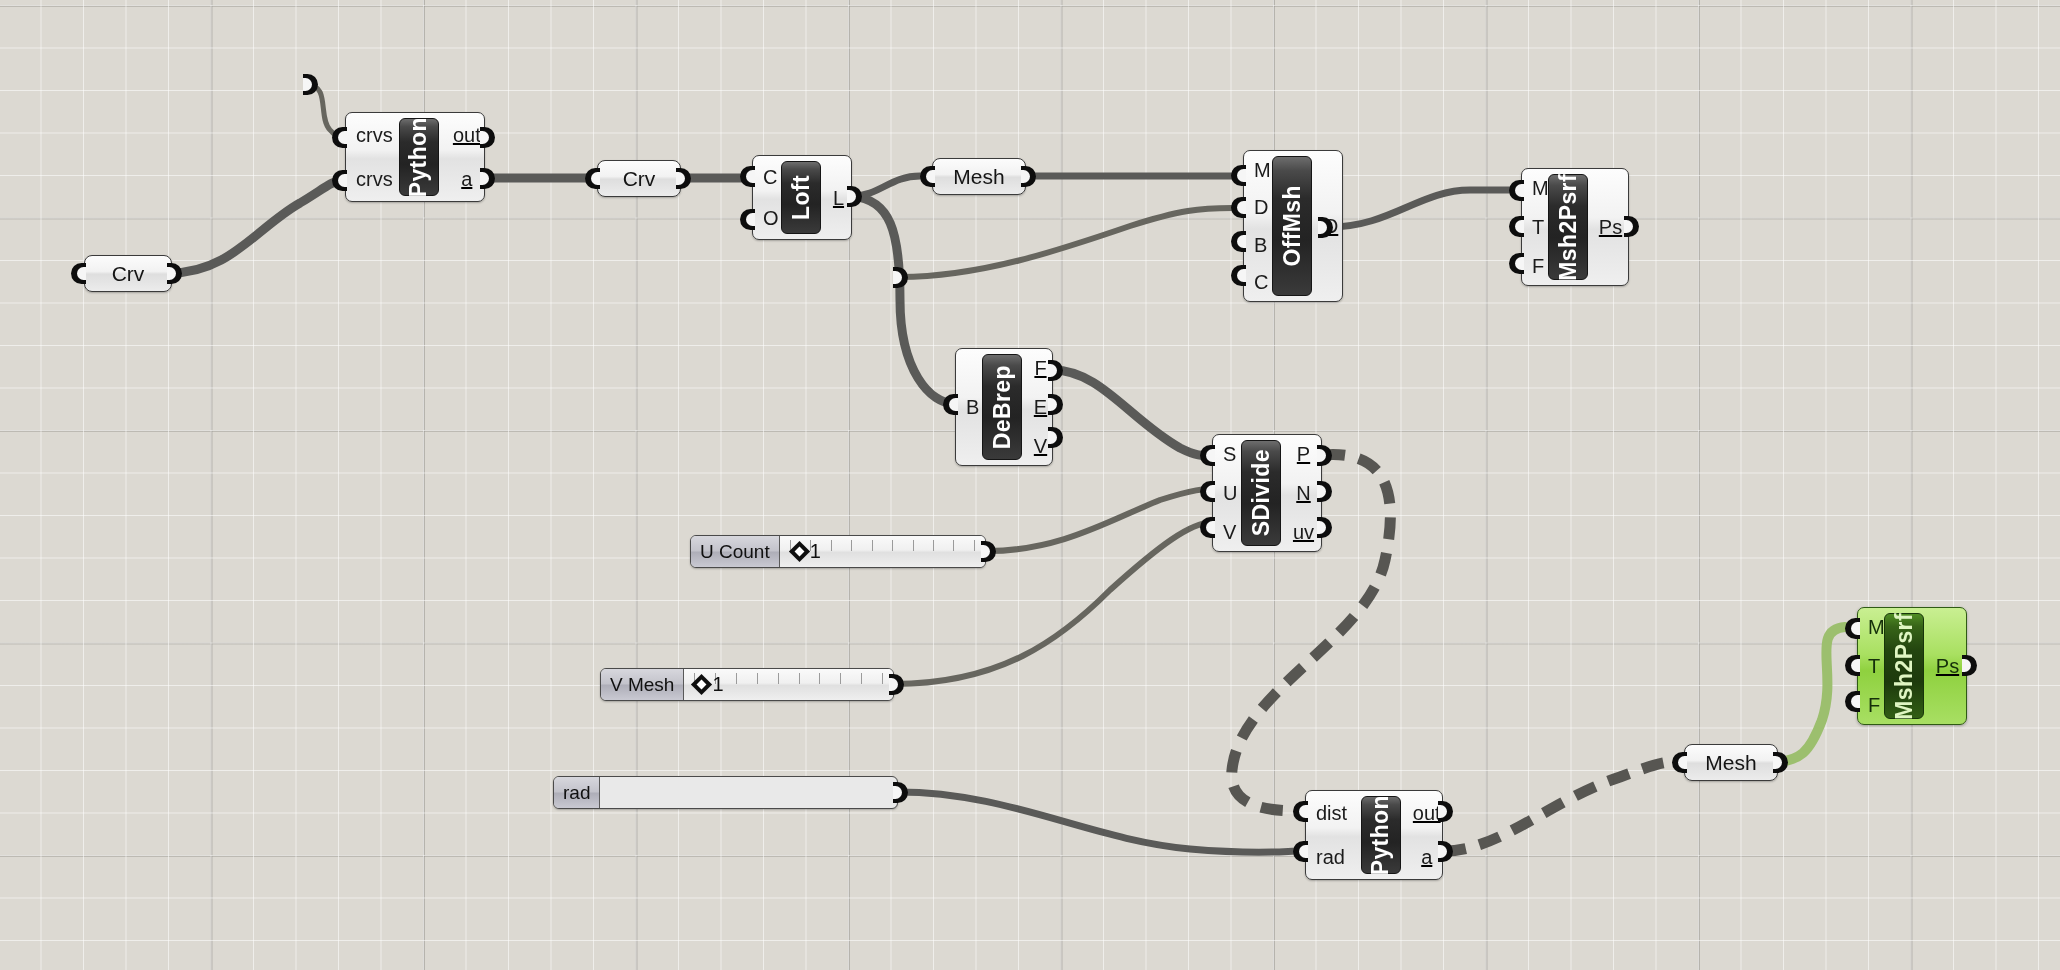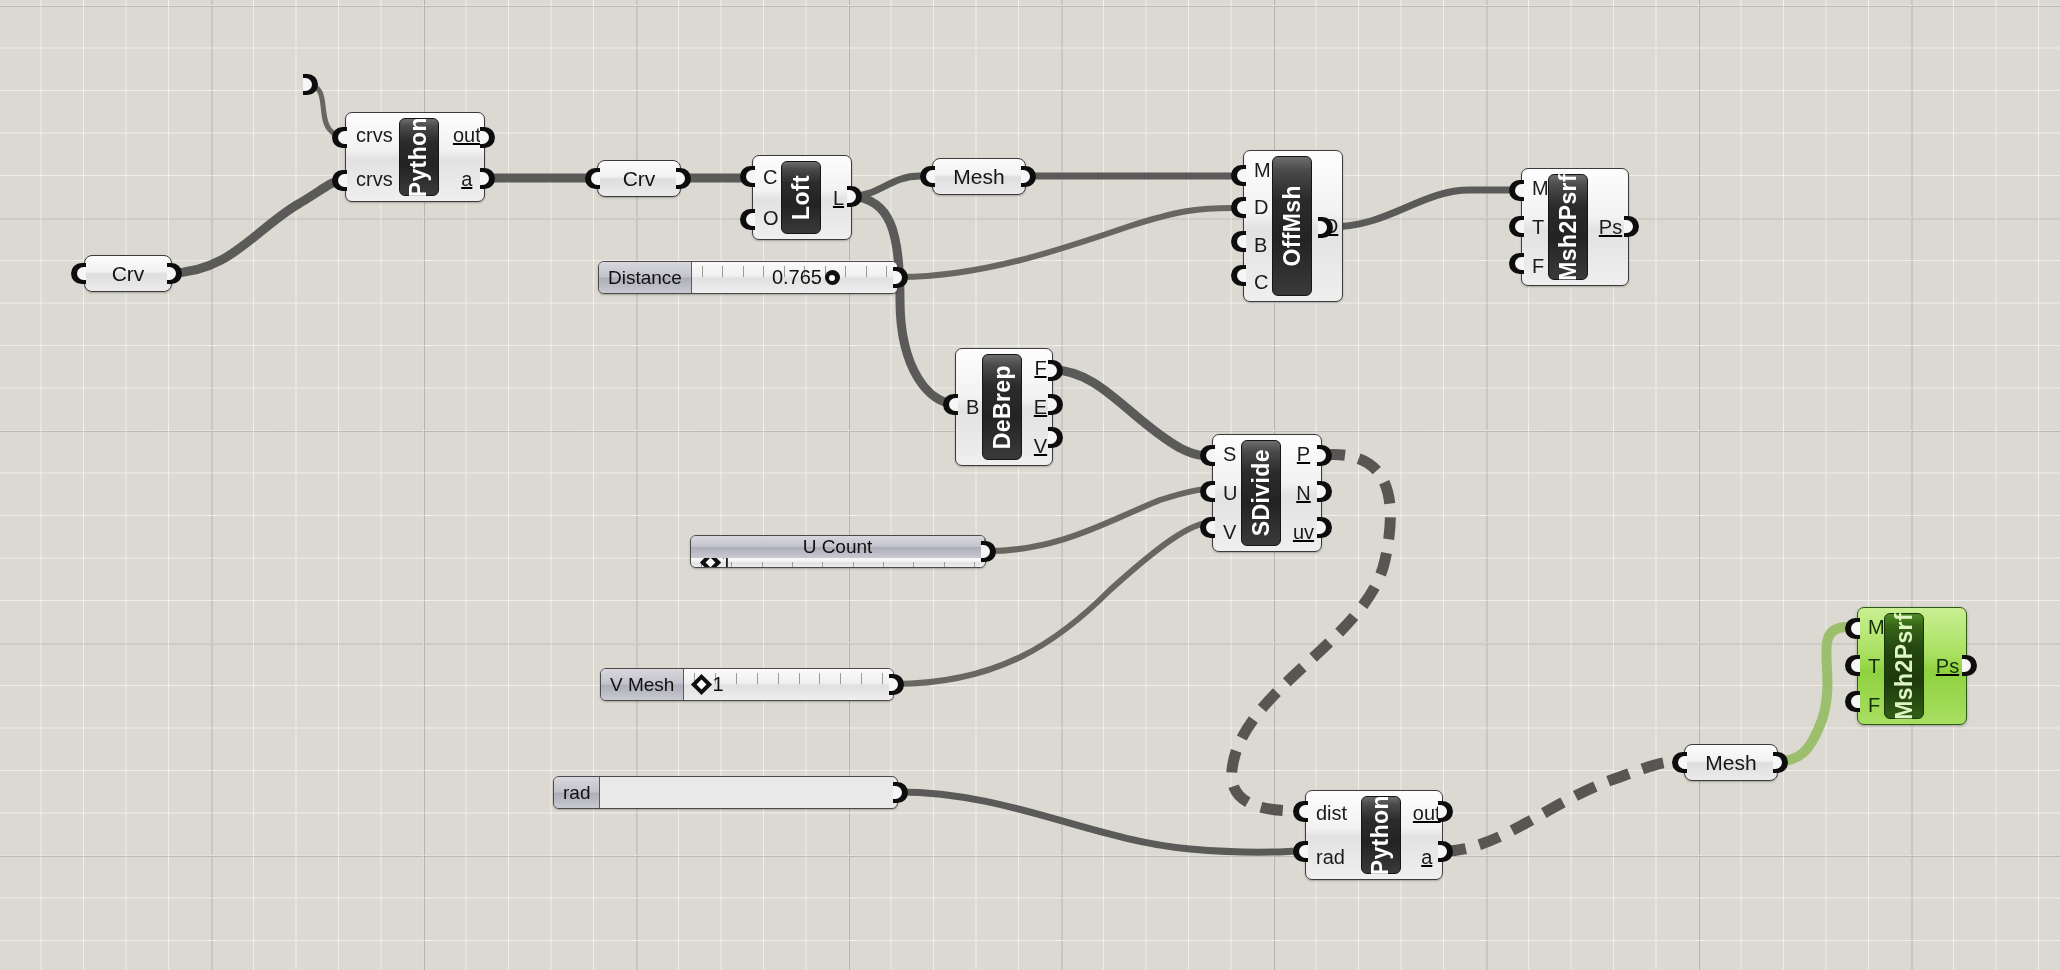--- a/index.html
+++ b/index.html
@@ -304,41 +304,20 @@
         <span>Loft</span>
       </div>
       <div class="col out" style="width:22px; justify-content:center;">
         <span class="port-lbl">L</span>
       </div>
     </div>
     <div class="port left" style="left:740px; top:166px;"></div>
     <div class="port left" style="left:740px; top:209px;"></div>
     <div class="port right" style="left:847px; top:186px;"></div>
 
-    <div class="slider" style="left:598px; top:261px; width:300px;">
-      <div class="name">Distance</div>
-      <div class="track">
-        <div class="ticks">
-          <i></i>
-            <i></i>
-            <i></i>
-            <i></i>
-            <i></i>
-            <i></i>
-            <i></i>
-            <i></i>
-            <i></i>
-            <i></i>
-        </div>
-        <div class="val" style="left:80px;">
-          <span>0.765</span>
-          <span class="grip-round"></span>
-        </div>
-      </div>
-    </div>
     <div class="port right" style="left:893px; top:267px;"></div>
 
     <div class="panel" style="left:932px; top:158px; width:94px; height:37px;">
       <span>Mesh</span>
     </div>
     <div class="port left" style="left:920px;  top:166px;"></div>
     <div class="port right" style="left:1021px; top:166px;"></div>
 
     <div class="comp" style="left:1243px; top:150px; width:100px; height:152px;">
       <div class="col in" style="width:26px;">
@@ -411,21 +390,21 @@
         <span class="port-lbl">uv</span>
       </div>
     </div>
     <div class="port left" style="left:1200px; top:445px;"></div>
     <div class="port left" style="left:1200px; top:481px;"></div>
     <div class="port left" style="left:1200px; top:517px;"></div>
     <div class="port right" style="left:1317px; top:445px;"></div>
     <div class="port right" style="left:1317px; top:481px;"></div>
     <div class="port right" style="left:1317px; top:517px;"></div>
 
-    <div class="slider" style="left:690px; top:535px; width:296px;flex-direction:column;">
+    <div class="slider" style="left:690px; top:535px; width:296px;">
       <div class="name">U Count</div>
       <div class="track">
         <div class="ticks">
           <i></i>
             <i></i>
             <i></i>
             <i></i>
             <i></i>
             <i></i>
             <i></i>

